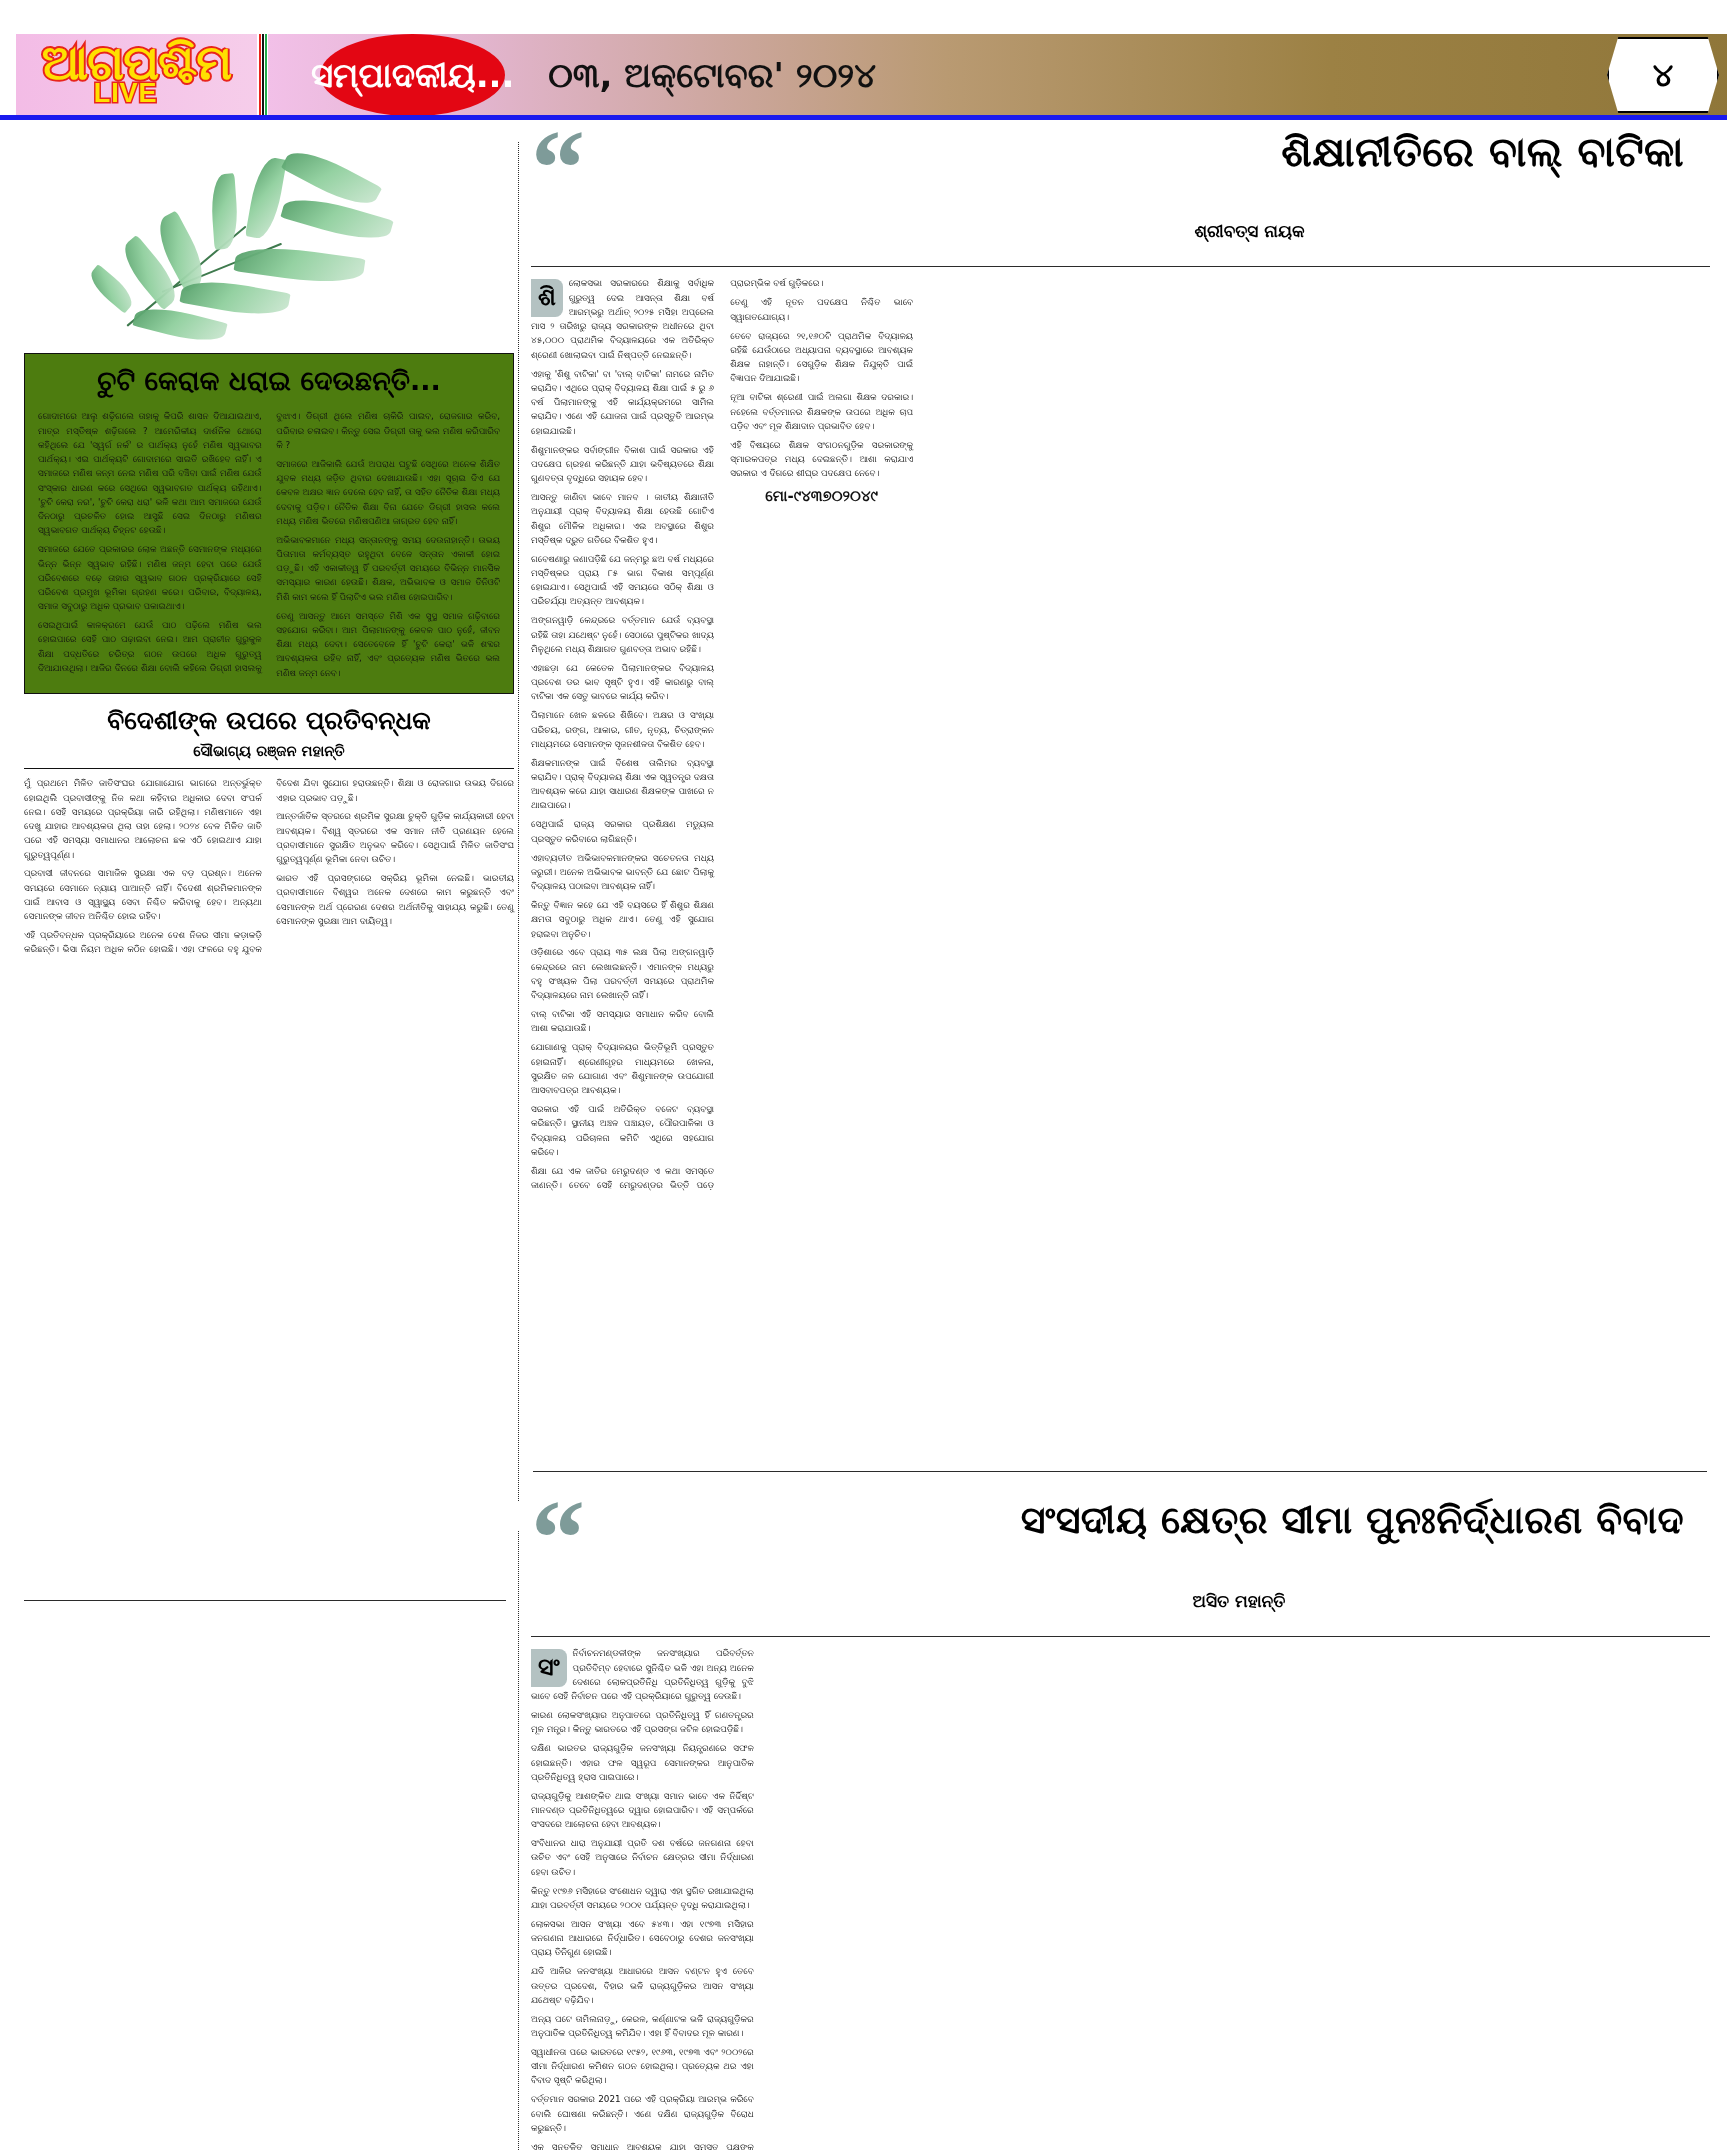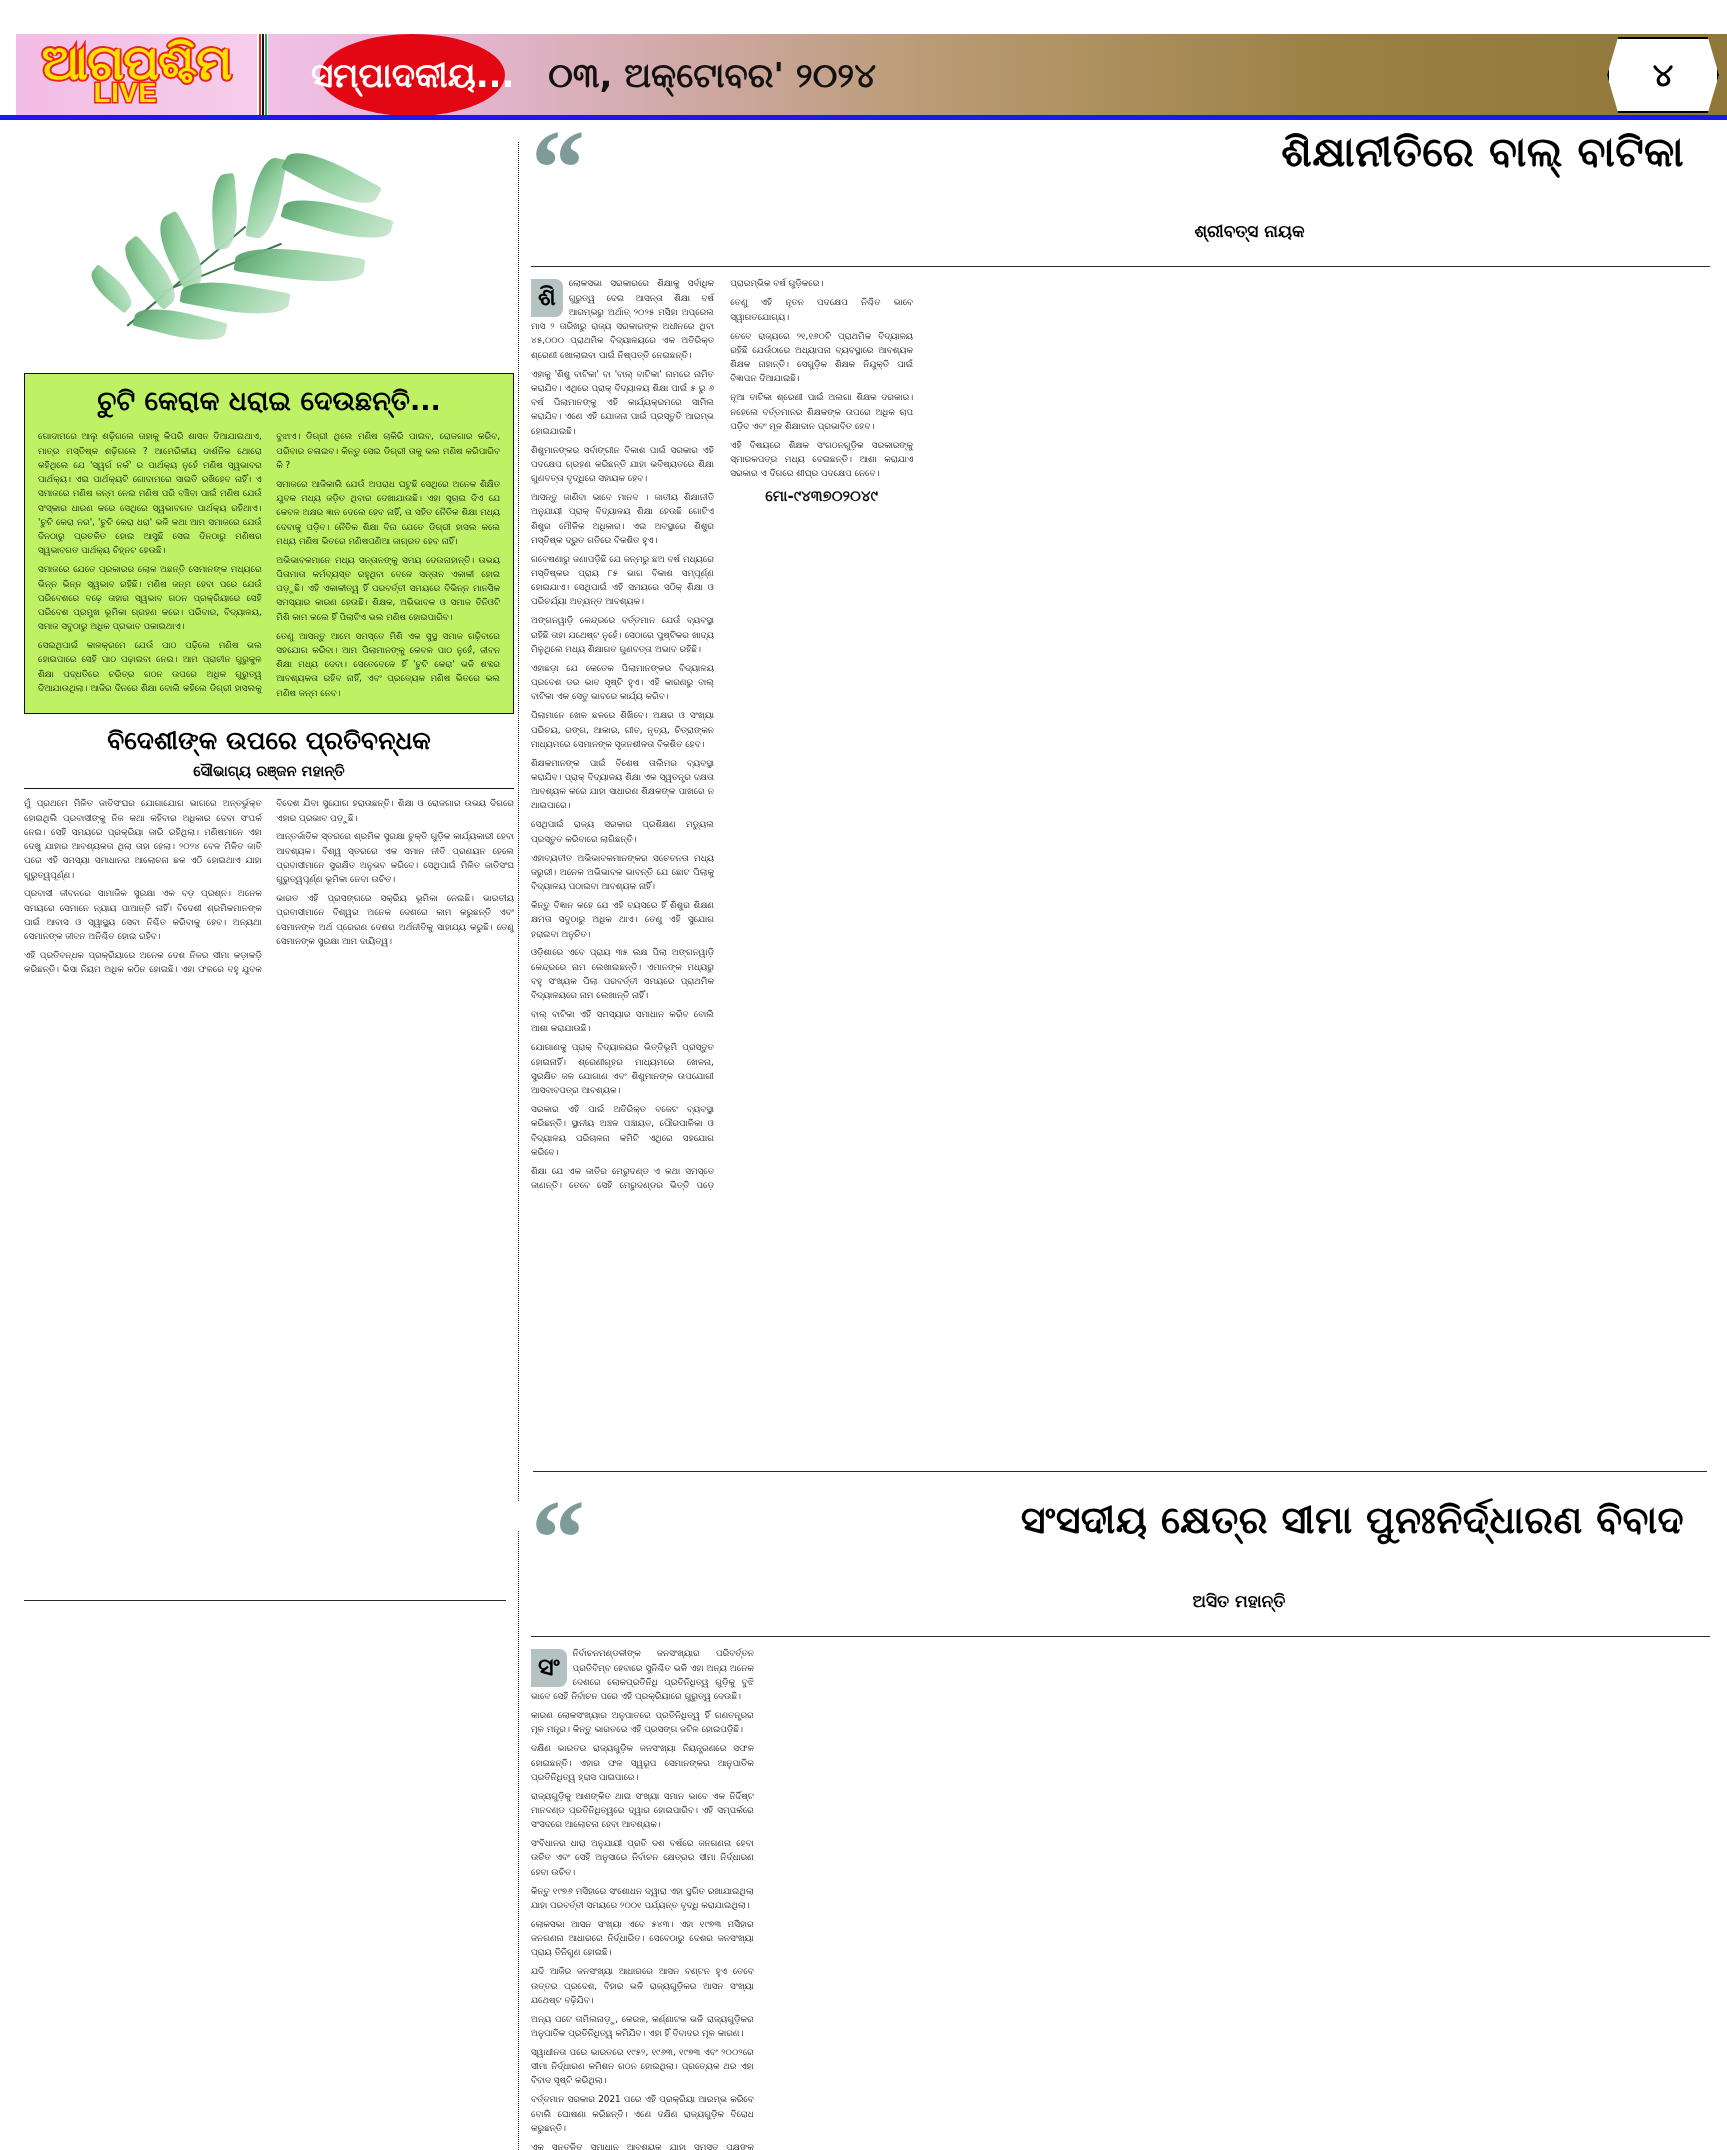--- a/index.html
+++ b/index.html
@@ -150,22 +150,22 @@
     position: absolute;
     background: #3f7a4e;
     height: 1.7px;
     transform-origin: left center;
     border-radius: 0.9px;
   }
 
   .boxart {
     border: 1.7px solid #111;
     padding: 11.2px 13px 13px 13px;
-    margin-top: 22px;
-    background: #bef264;
+    margin-top: 2px;
+    background: #4d7c0f;
   }
   .box-head {
     font-family: "DejaVu Sans", sans-serif;
     font-weight: bold;
     font-size: 27px;
     text-align: center;
     line-height: 1.22;
     margin-bottom: 11.2px;
   }
   .twocol {

